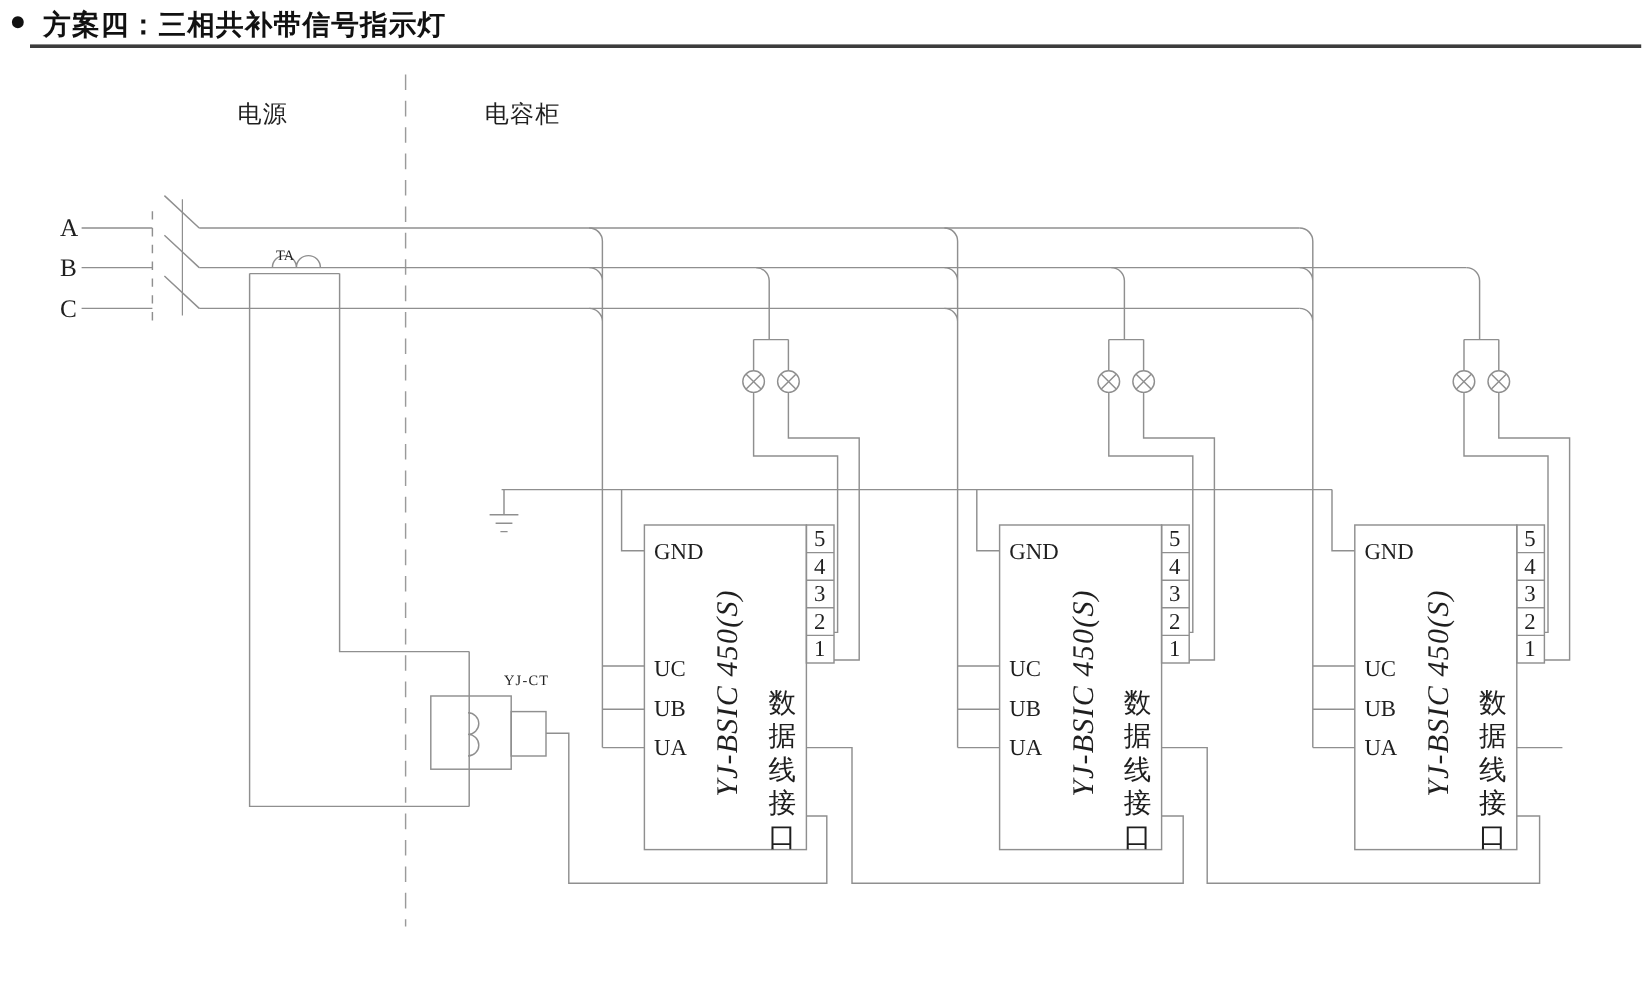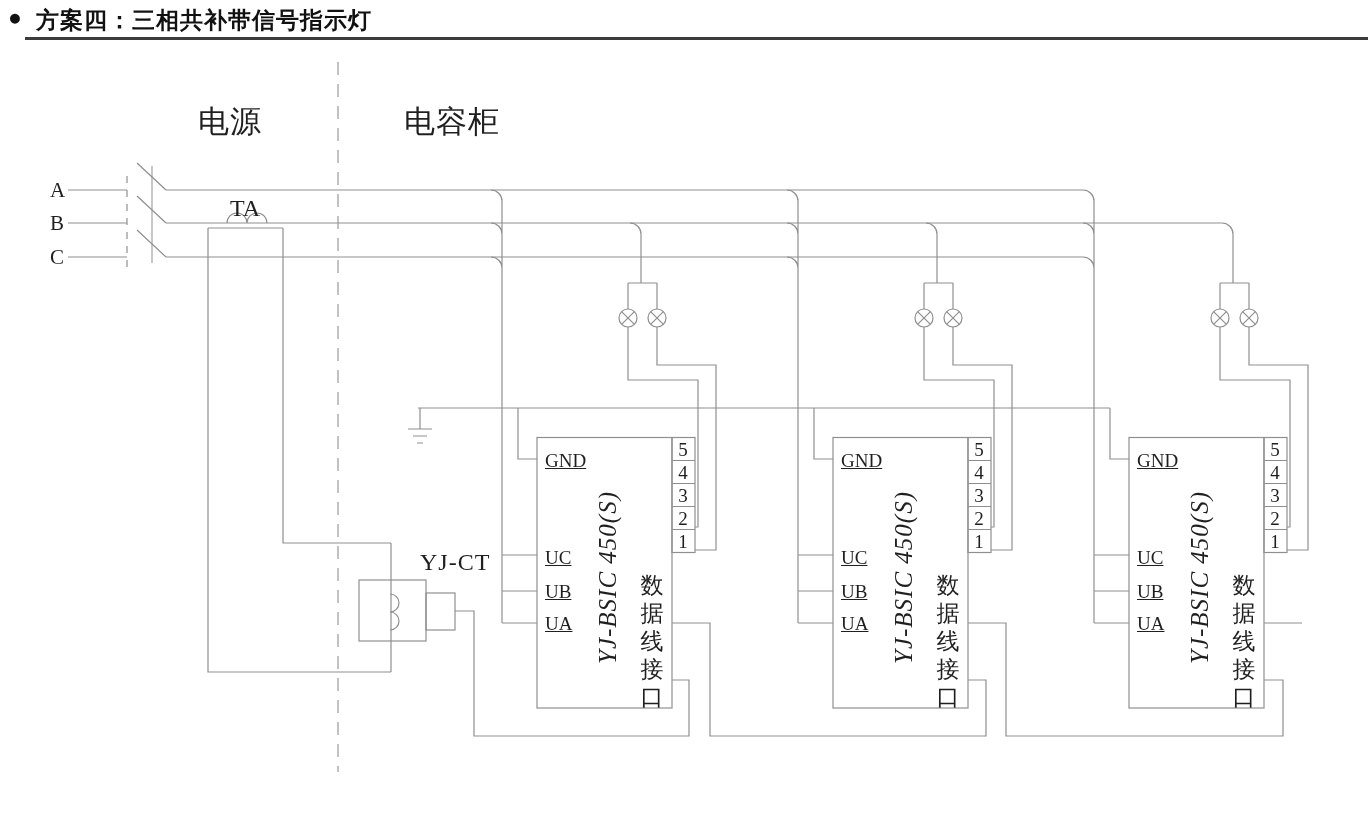--- a/index.html
+++ b/index.html
@@ -4,24 +4,24 @@
 <style>
   html,body{margin:0;padding:0;background:#ffffff;}
   #stage{position:relative;width:1368px;height:831px;background:#fff;overflow:hidden;
          font-family:"Liberation Serif", serif;}
   #wires{position:absolute;left:0;top:0;}
   .w{stroke:var(--wire,#8f8f8f);fill:none;stroke-width:1.2;}
   .wt{stroke:var(--wire,#8f8f8f);fill:none;stroke-width:1;}
   .dash{stroke:#9a9a9a;fill:none;stroke-width:1.2;stroke-dasharray:13 9;}
   .dash2{stroke:#8f8f8f;fill:none;stroke-width:1.2;stroke-dasharray:7 7;}
   .lbl{position:absolute;color:var(--ink,#1f1f1f);white-space:nowrap;line-height:1;}
-  .big{font-size:31px;letter-spacing:1px;margin-top:20px;}
+  .big{font-size:20px;letter-spacing:1px;}
   .phase{font-size:21px;}
-  .small{font-size:24px;}
-  .mlabel{font-size:19px;text-decoration:underline;}
+  .small{font-size:12px;margin-top:11px;}
+  .mlabel{font-size:19px;}
   .pin{font-size:19px;width:20px;text-align:center;}
   .cjkcol{font-size:23px;width:26px;text-align:center;}
   .model{font-size:25px;font-style:italic;width:280px;text-align:center;
          transform:rotate(-90deg);letter-spacing:1px;}
   #titlebar{position:absolute;left:0;top:0;width:1368px;}
   #bullet{position:absolute;left:8px;top:5px;font-size:23px;color:#111;}
   #title-text{position:absolute;left:36px;top:5px;font-size:23px;font-weight:bold;
               color:#111;font-family:"Liberation Sans", sans-serif;letter-spacing:1px;}
   #title-rule{position:absolute;left:25px;top:37px;width:1343px;height:3px;background:#3c3c3c;}
 </style>

